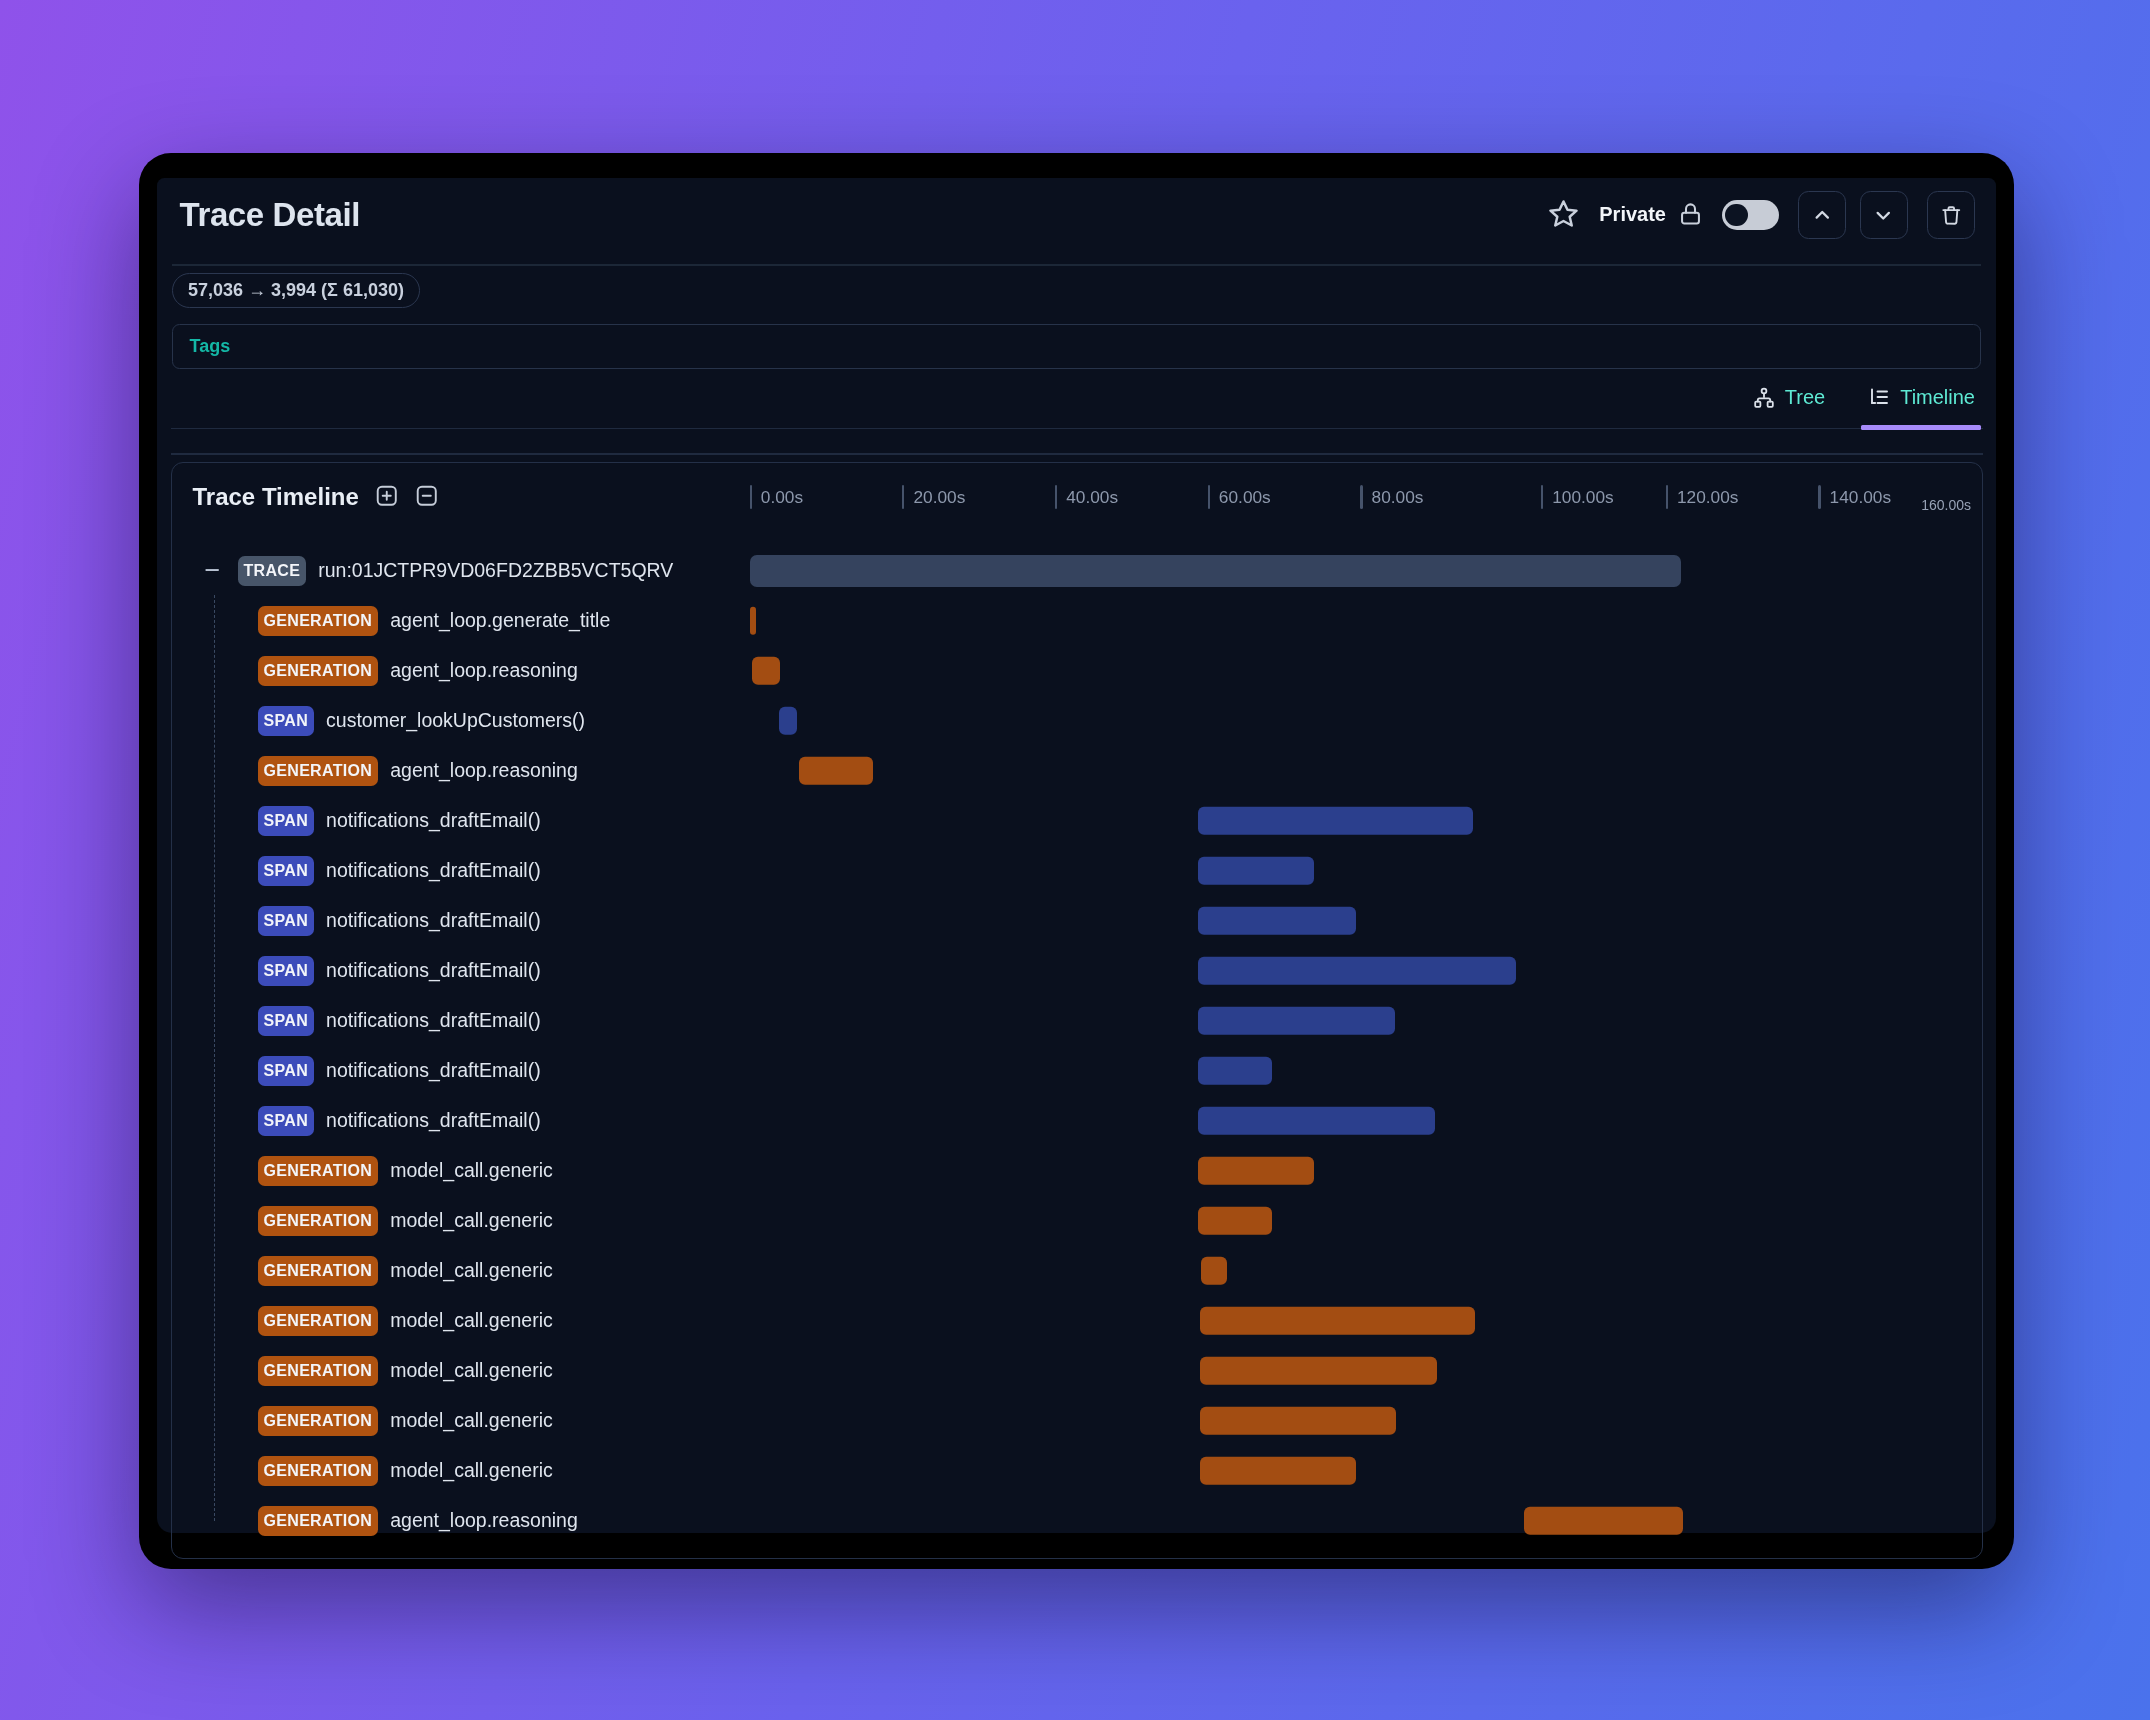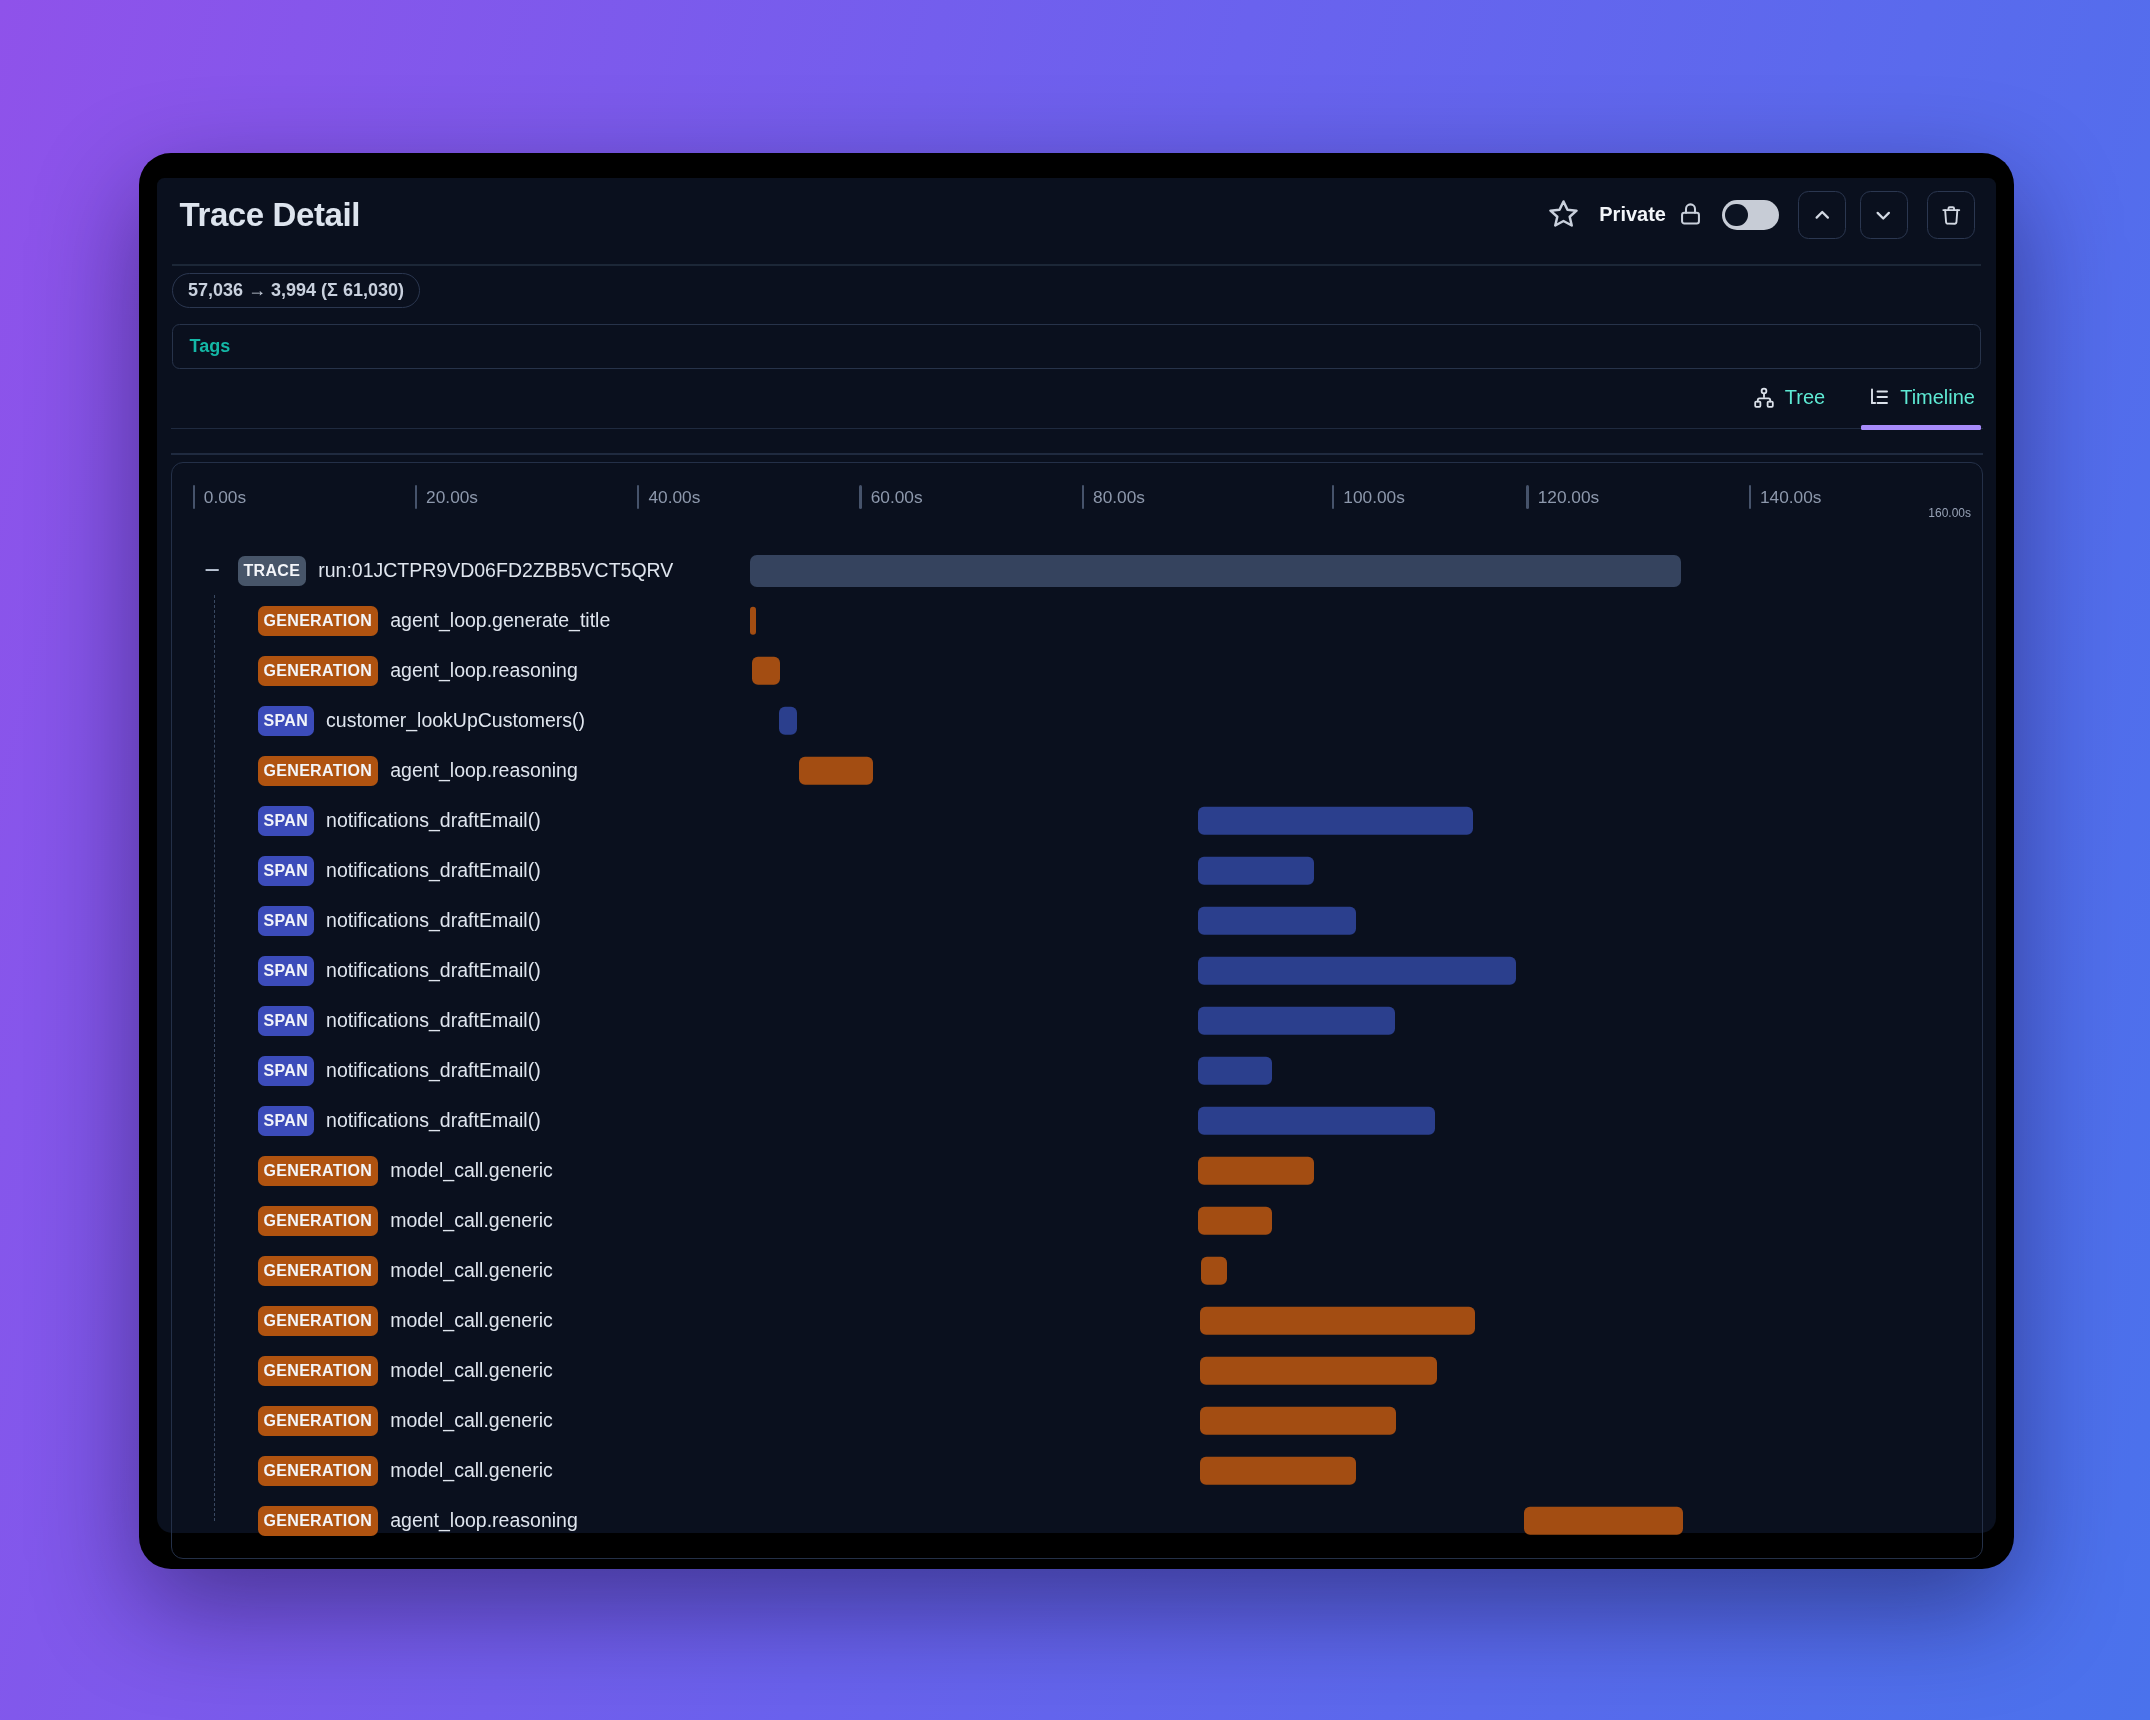--- a/index.html
+++ b/index.html
@@ -53,22 +53,22 @@
   
   .card{ margin-top:7.5px; border:1.5px solid #243048; border-radius:12px; }
   .card-head{ display:flex; align-items:center; height:60px; padding:7.5px 10.5px 0 21px; }
   .head-left{ width:557px; flex-shrink:0; display:flex; align-items:center; gap:15px; }
   .card-title{ font-size:24px; font-weight:700; color:#e9eef5; }
   .mini-btn{ background:none; border:none; padding:0; cursor:pointer; display:flex; }
   .axis{ flex:1; position:relative; height:36px; }
   .tick{ position:absolute; top:0; height:100%; display:flex; align-items:center; gap:9px; }
   .tick-line{ width:2.3px; height:24px; background:#46536b; border-radius:1.5px; }
   .tick-label{ font-size:17.3px; color:#8d98ac; font-weight:500; white-space:nowrap; }
-  .axis-end{ position:absolute; right:0; top:16px; height:100%; display:flex; align-items:center;
-    font-size:12px; color:#97a2b6; font-weight:500; }
+  .axis-end{ position:absolute; right:0; top:8px; height:100%; display:flex; align-items:center;
+    font-size:14px; color:#97a2b6; font-weight:500; }
   .rows{ position:relative; padding:22.5px 10.5px 12px 0; }
   .guide{ position:absolute; left:42px; top:72px; height:926px; width:0; border-left:1.5px dashed #3a4962; }
   .row{ height:50px; display:flex; align-items:center; }
   .row-label{ width:578px; flex-shrink:0; display:flex; align-items:center; gap:12px; }
   .row-label.root{ padding-left:33px; }
   .row-label.child{ padding-left:86px; }
   .collapse-icon{ font-size:27px; color:#b8c2d2; width:21px; line-height:1; cursor:pointer; }
   .badge{ height:30px; display:inline-flex; align-items:center; padding:0 6px; border-radius:6.8px;
     font-size:16px; font-weight:700; color:#f3f5f9; letter-spacing:.02em; white-space:nowrap; }
   .badge.trace{ background:var(--trace-badge); }
@@ -168,20 +168,39 @@
           </svg>
         </span>
         <span>Timeline</span>
       </div>
     </div>
 
     <div class="pre-card-divider"></div>
 
     <section class="card">
       <div class="card-head">
+        <div class="head-left">
+          <h2 class="card-title">Trace Timeline</h2>
+          <button class="mini-btn">
+            <span>
+              <svg width="25.5" height="25.5" viewBox="0 0 24 24" fill="none" stroke="#c6cdd9" stroke-width="1.8" stroke-linecap="round">
+                <rect x="3.5" y="3.5" width="17" height="17" rx="4"></rect>
+                  <path d="M12 8.2v7.6 M8.2 12h7.6"></path>
+              </svg>
+            </span>
+          </button>
+          <button class="mini-btn">
+            <span>
+              <svg width="25.5" height="25.5" viewBox="0 0 24 24" fill="none" stroke="#c6cdd9" stroke-width="1.8" stroke-linecap="round">
+                <rect x="3.5" y="3.5" width="17" height="17" rx="4"></rect>
+                  <path d="M8.2 12h7.6"></path>
+              </svg>
+            </span>
+          </button>
+        </div>
         <div class="axis" id="axis">
           <div class="axis-end">160.00s</div>
         <div class="tick" style="left: 0%;">
     <span class="tick-line"></span>
     <span class="tick-label">0.00s</span>
   </div>
             <div class="tick" style="left: 12.5%;">
     <span class="tick-line"></span>
     <span class="tick-label">20.00s</span>
   </div>

